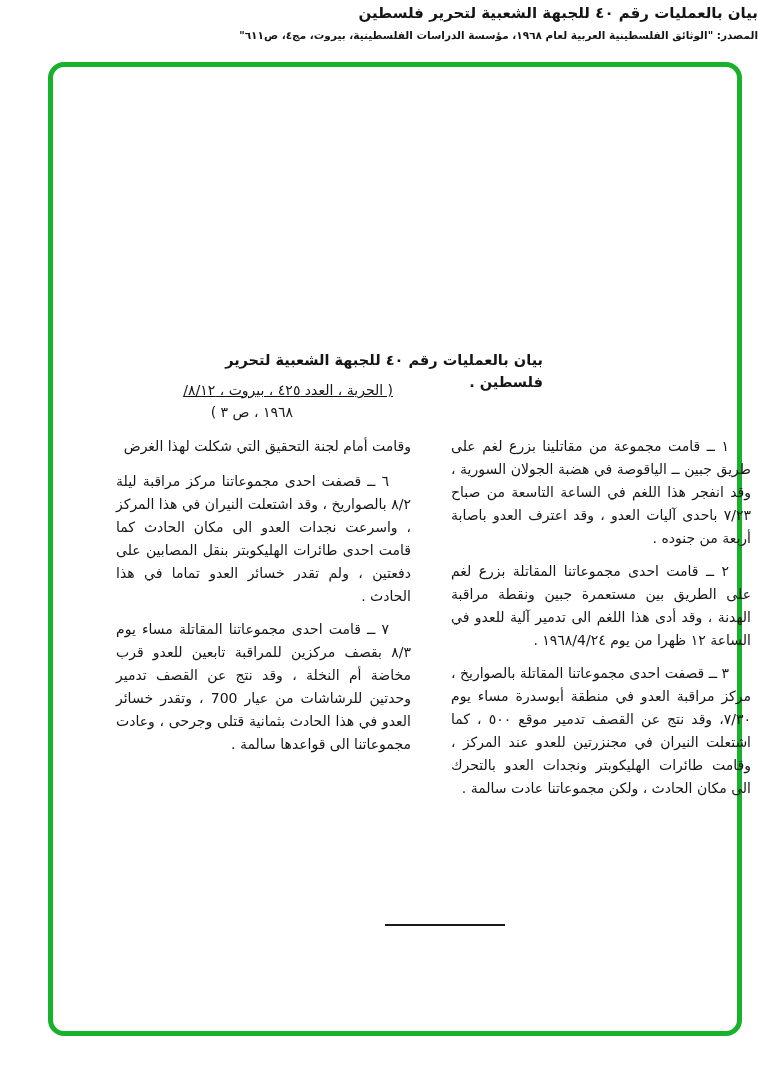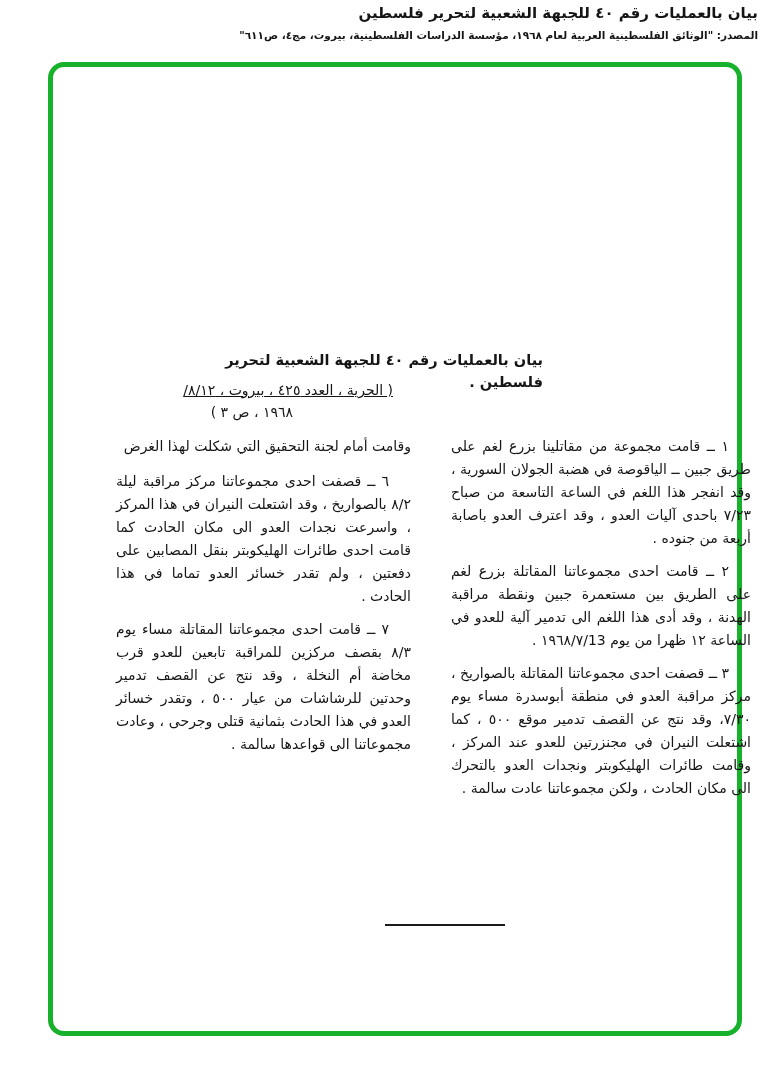--- a/index.html
+++ b/index.html
@@ -62,24 +62,24 @@
   <div class="doc-title">بيان بالعمليات رقم ٤٠ للجبهة الشعبية لتحرير فلسطين .</div>
 
   <div class="doc-citation">
     <div class="cit-line1">( الحرية ، العدد ٤٢٥ ، بيروت ، ٨/١٢/</div>
     <div class="cit-line2">١٩٦٨ ، ص ٣ )</div>
   </div>
 
   <div class="columns">
     <div class="col col-right">
       <p>١ ــ قامت مجموعة من مقاتلينا بزرع لغم على طريق جبين ــ الياقوصة في هضبة الجولان السورية ، وقد انفجر هذا اللغم في الساعة التاسعة من صباح ٧/٢٣ باحدى آليات العدو ، وقد اعترف العدو باصابة أربعة من جنوده .</p>
-      <p>٢ ــ قامت احدى مجموعاتنا المقاتلة بزرع لغم على الطريق بين مستعمرة جبين ونقطة مراقبة الهدنة ، وقد أدى هذا اللغم الى تدمير آلية للعدو في الساعة ١٢ ظهرا من يوم ١٩٦٨/٧/13 .</p>
+      <p>٢ ــ قامت احدى مجموعاتنا المقاتلة بزرع لغم على الطريق بين مستعمرة جبين ونقطة مراقبة الهدنة ، وقد أدى هذا اللغم الى تدمير آلية للعدو في الساعة ١٢ ظهرا من يوم ١٩٦٨/4/٢٤ .</p>
       <p>٣ ــ قصفت احدى مجموعاتنا المقاتلة بالصواريخ ، مركز مراقبة العدو في منطقة أبوسدرة مساء يوم ٧/٣٠، وقد نتج عن القصف تدمير موقع ٥٠٠ ، كما اشتعلت النيران في مجنزرتين للعدو عند المركز ، وقامت طائرات الهليكوبتر ونجدات العدو بالتحرك الى مكان الحادث ، ولكن مجموعاتنا عادت سالمة .</p>
     </div>
     <div class="col col-left">
       <div class="continuation">وقامت أمام لجنة التحقيق التي شكلت لهذا الغرض</div>
       <p>٦ ــ قصفت احدى مجموعاتنا مركز مراقبة ليلة ٨/٢ بالصواريخ ، وقد اشتعلت النيران في هذا المركز ، واسرعت نجدات العدو الى مكان الحادث كما قامت احدى طائرات الهليكوبتر بنقل المصابين على دفعتين ، ولم تقدر خسائر العدو تماما في هذا الحادث .</p>
-      <p>٧ ــ قامت احدى مجموعاتنا المقاتلة مساء يوم ٨/٣ بقصف مركزين للمراقبة تابعين للعدو قرب مخاضة أم النخلة ، وقد نتج عن القصف تدمير وحدتين للرشاشات من عيار ٥٠٠ ، وتقدر خسائر العدو في هذا الحادث بثمانية قتلى وجرحى ، وعادت مجموعاتنا الى قواعدها سالمة .</p>
+      <p>٧ ــ قامت احدى مجموعاتنا المقاتلة مساء يوم ٨/٣ بقصف مركزين للمراقبة تابعين للعدو قرب مخاضة أم النخلة ، وقد نتج عن القصف تدمير وحدتين للرشاشات من عيار 700 ، وتقدر خسائر العدو في هذا الحادث بثمانية قتلى وجرحى ، وعادت مجموعاتنا الى قواعدها سالمة .</p>
     </div>
   </div>
 
   <div class="divider-line"></div>
 </div>
 
 </body></html>

